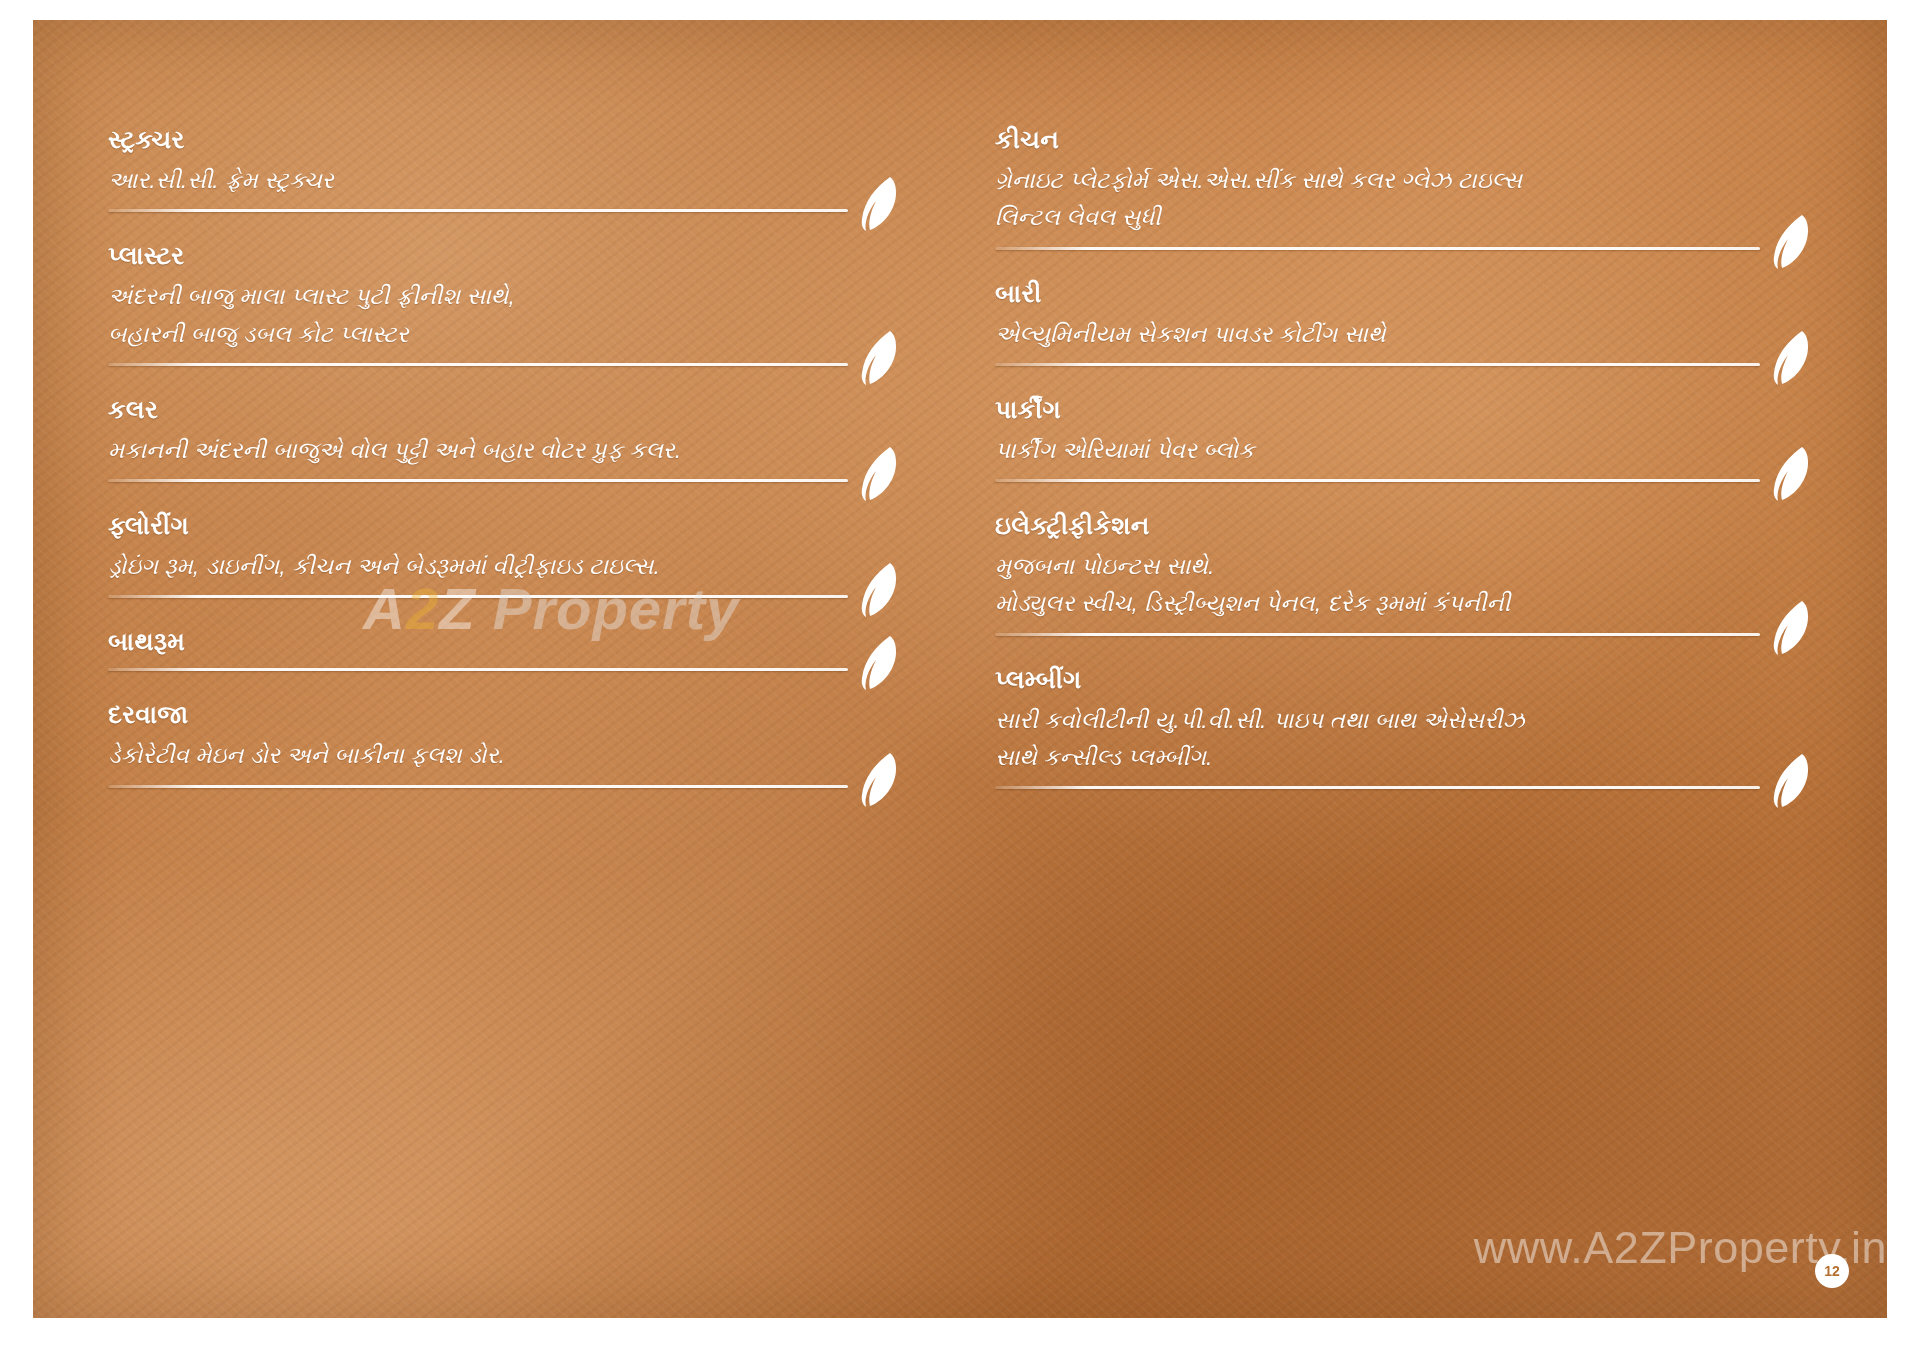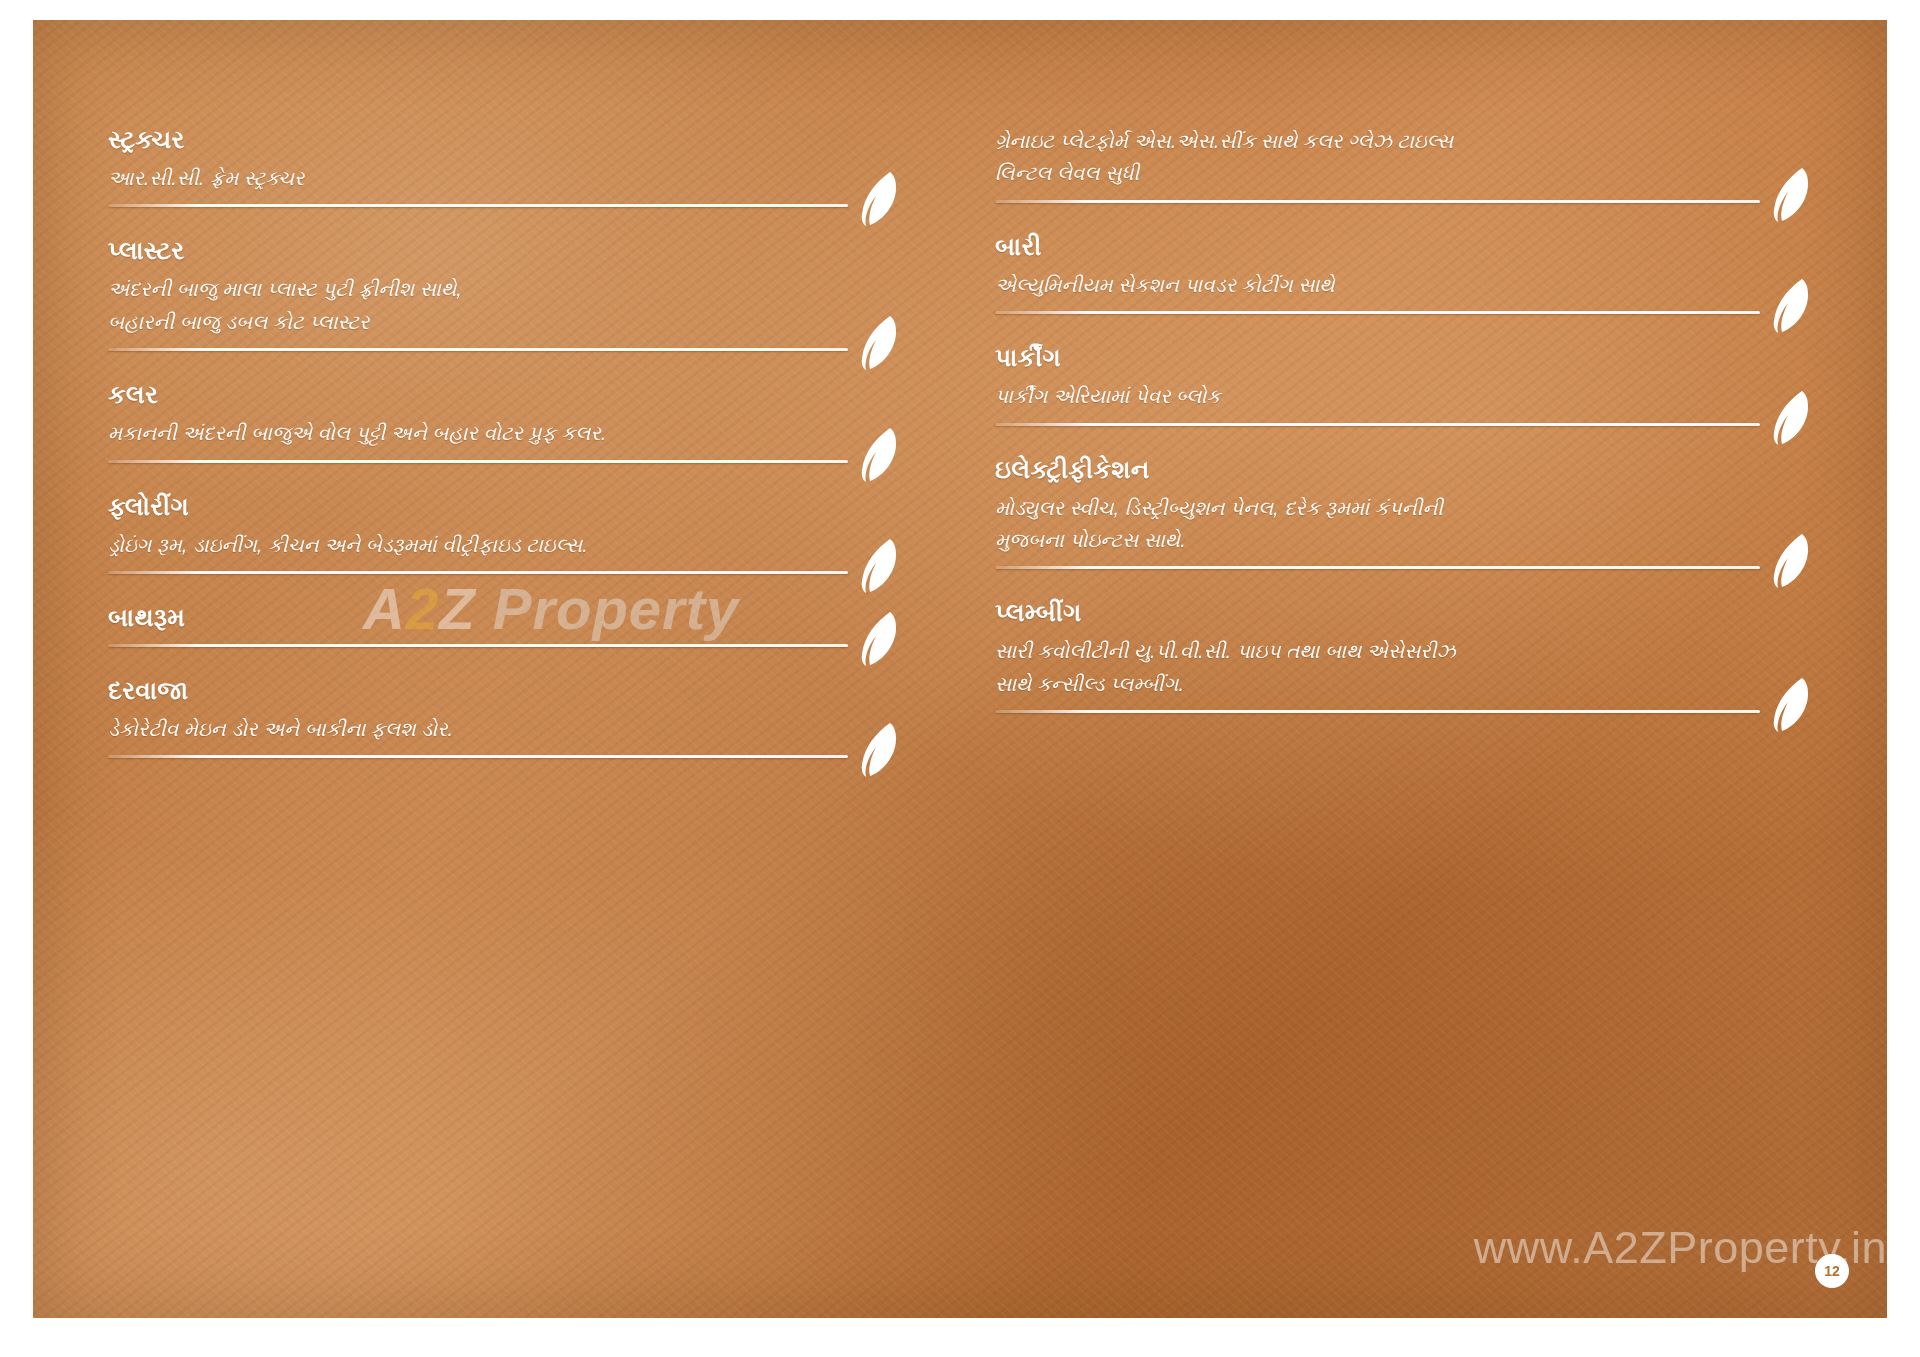--- a/index.html
+++ b/index.html
@@ -68,21 +68,21 @@
   .item-title {
     color: #ffffff;
     font-size: 25px;
     font-weight: bold;
     letter-spacing: 0.2px;
     margin-bottom: 7px;
     text-shadow: 0 1px 1px rgba(90, 45, 12, 0.35);
   }
   .item-body {
     color: #ffffff;
-    font-size: 20px;
+    font-size: 23px;
     line-height: 1.62;
     font-style: italic;
     padding-bottom: 6px;
     text-shadow: 0 1px 1px rgba(90, 45, 12, 0.3);
   }
   .rule-wrap {
     position: relative;
     height: 26px;
   }
   .rule {
@@ -231,20 +231,21 @@
               <path d="M44 2 C30 12, 18 26, 16 44 C15 50, 17 54, 20 56 C18 48, 22 36, 30 26 C24 38, 22 48, 24 55 C38 50, 50 34, 50 18 C50 10, 48 5, 44 2 Z" fill="#ffffff"></path>
             </svg>
           </div>
         </div>
 
       </div>
 
       <div class="col col-right">
 
         <div class="item">
+          <div class="item-title">કીચન</div>
           <div class="item-body">
             <div>ગ્રેનાઇટ પ્લેટફોર્મ એસ.એસ.સીંક સાથે કલર ગ્લેઝ ટાઇલ્સ</div>
             <div>લિન્ટલ લેવલ સુધી</div>
           </div>
           <div class="rule-wrap">
             <div class="rule"></div>
             <svg class="leaf" viewBox="0 0 54 58">
               <path d="M44 2 C30 12, 18 26, 16 44 C15 50, 17 54, 20 56 C18 48, 22 36, 30 26 C24 38, 22 48, 24 55 C38 50, 50 34, 50 18 C50 10, 48 5, 44 2 Z" fill="#ffffff"></path>
             </svg>
           </div>
@@ -272,22 +273,22 @@
             <div class="rule"></div>
             <svg class="leaf" viewBox="0 0 54 58">
               <path d="M44 2 C30 12, 18 26, 16 44 C15 50, 17 54, 20 56 C18 48, 22 36, 30 26 C24 38, 22 48, 24 55 C38 50, 50 34, 50 18 C50 10, 48 5, 44 2 Z" fill="#ffffff"></path>
             </svg>
           </div>
         </div>
 
         <div class="item">
           <div class="item-title">ઇલેક્ટ્રીફીકેશન</div>
           <div class="item-body">
+            <div>મુજબના પોઇન્ટસ સાથે.</div>
             <div>મોડ્યુલર સ્વીચ, ડિસ્ટ્રીબ્યુશન પેનલ, દરેક રૂમમાં કંપનીની</div>
-            <div>મુજબના પોઇન્ટસ સાથે.</div>
           </div>
           <div class="rule-wrap">
             <div class="rule"></div>
             <svg class="leaf" viewBox="0 0 54 58">
               <path d="M44 2 C30 12, 18 26, 16 44 C15 50, 17 54, 20 56 C18 48, 22 36, 30 26 C24 38, 22 48, 24 55 C38 50, 50 34, 50 18 C50 10, 48 5, 44 2 Z" fill="#ffffff"></path>
             </svg>
           </div>
         </div>
 
         <div class="item">

